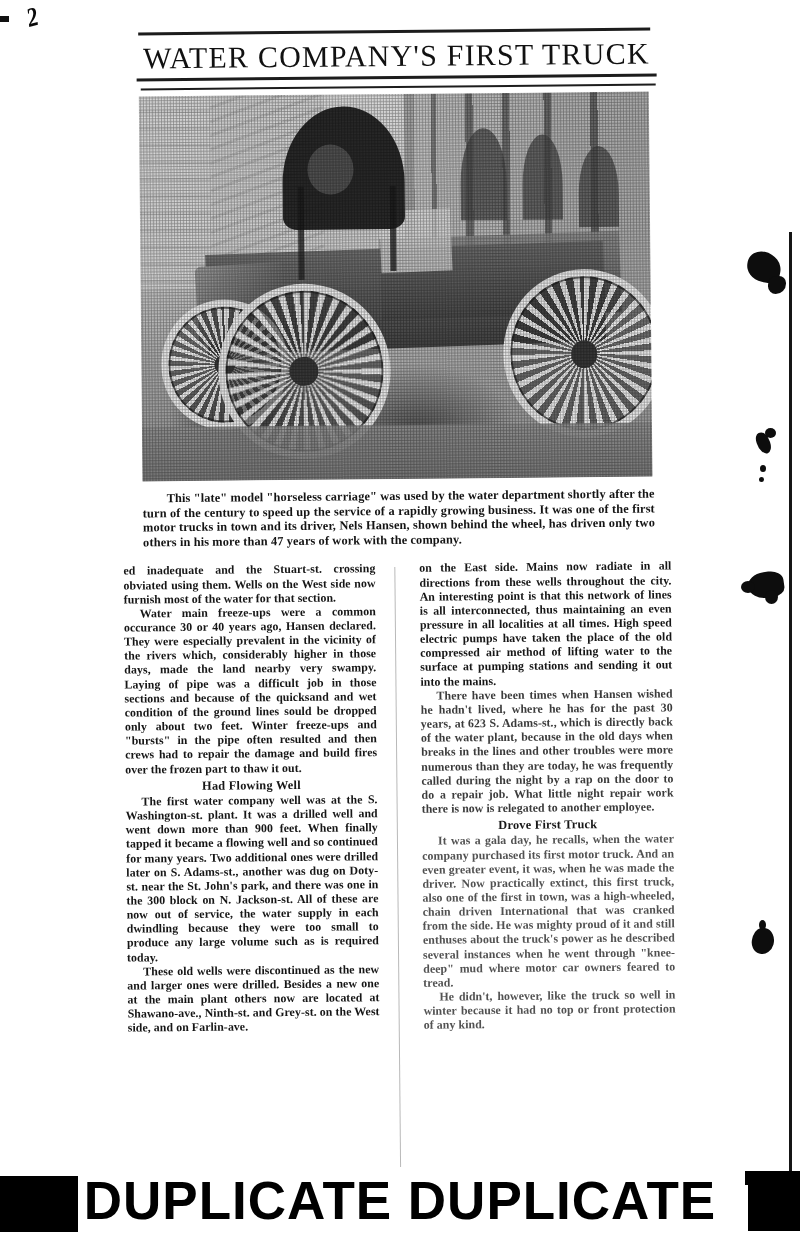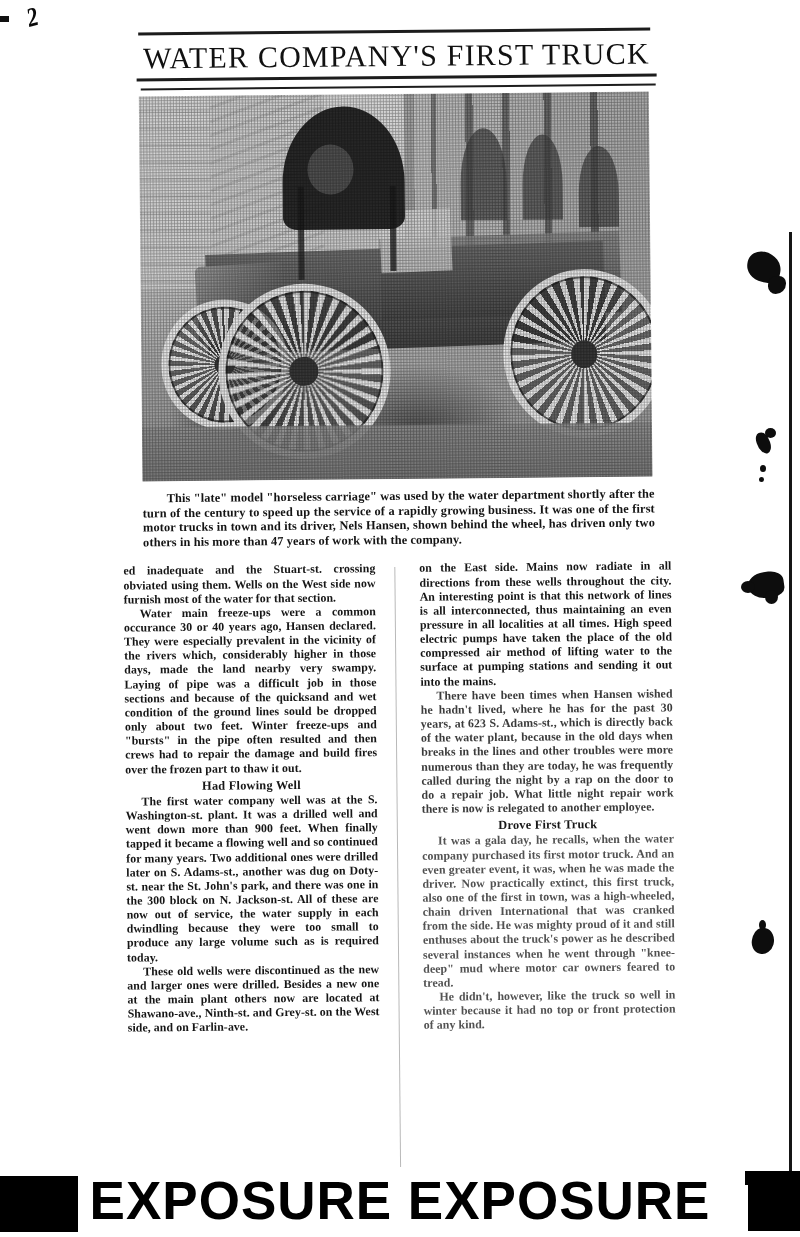--- a/index.html
+++ b/index.html
@@ -482,18 +482,18 @@
         <div class="subhead">Drove First Truck</div>
         <p class="fade-b">It was a gala day, he recalls, when the water company purchased its first motor truck. And an even greater event, it was, when he was made the driver. Now practically extinct, this first truck, also one of the first in town, was a high-wheeled, chain driven International that was cranked from the side. He was mighty proud of it and still enthuses about the truck's power as he described several instances when he went through "knee-deep" mud where motor car owners feared to tread.</p>
         <p class="fade-b">He didn't, however, like the truck so well in winter because it had no top or front protection of any kind.</p>
       </div>
 
     </div>
   </div>
 
   <div class="banner">
     <div class="banner-block-left"></div>
-    <div class="banner-text">EXPOSURE EXPOSURE</div>
+    <div class="banner-text">DUPLICATE DUPLICATE</div>
     <div class="banner-tick"></div>
     <div class="banner-block-right"></div>
   </div>
 
 </div>
 
 </body></html>

